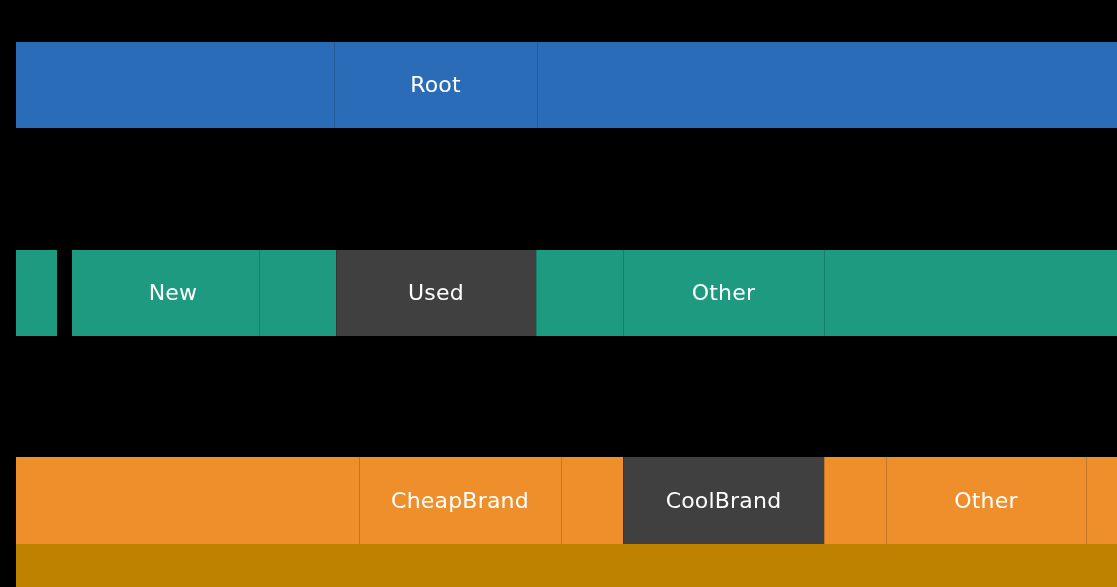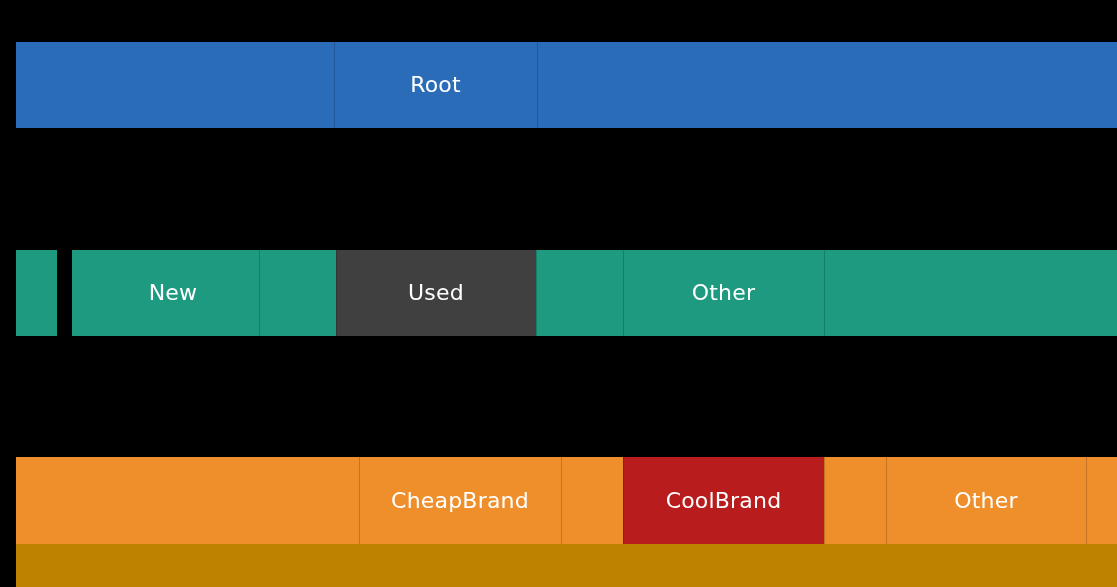--- a/index.html
+++ b/index.html
@@ -89,21 +89,21 @@
       <div class="seam" style="left: 808px;"></div>
     </div>
     <div class="icicle-row" style="top: 457px; height: 87px;">
       <div class="icicle-node" style="left: 0px; width: 343px; background: rgb(239, 143, 44);"></div>
       <div class="icicle-node" style="left: 343px; width: 202px; background: rgb(239, 143, 44);">
         <span class="node-label" style="color: rgb(255, 255, 255);">CheapBrand</span>
       </div>
       <div class="seam" style="left: 343px;"></div>
       <div class="icicle-node" style="left: 545px; width: 62px; background: rgb(239, 143, 44);"></div>
       <div class="seam" style="left: 545px;"></div>
-      <div class="icicle-node" style="left: 607px; width: 201px; background: #b91c1c;">
+      <div class="icicle-node" style="left: 607px; width: 201px; background: #404040;">
         <span class="node-label" style="color: rgb(255, 255, 255);">CoolBrand</span>
       </div>
       <div class="seam" style="left: 607px;"></div>
       <div class="icicle-node" style="left: 808px; width: 62px; background: rgb(239, 143, 44);"></div>
       <div class="seam" style="left: 808px;"></div>
       <div class="icicle-node" style="left: 870px; width: 200px; background: rgb(239, 143, 44);">
         <span class="node-label" style="color: rgb(255, 255, 255);">Other</span>
       </div>
       <div class="seam" style="left: 870px;"></div>
       <div class="icicle-node" style="left: 1070px; width: 47px; background: rgb(239, 143, 44);"></div>

